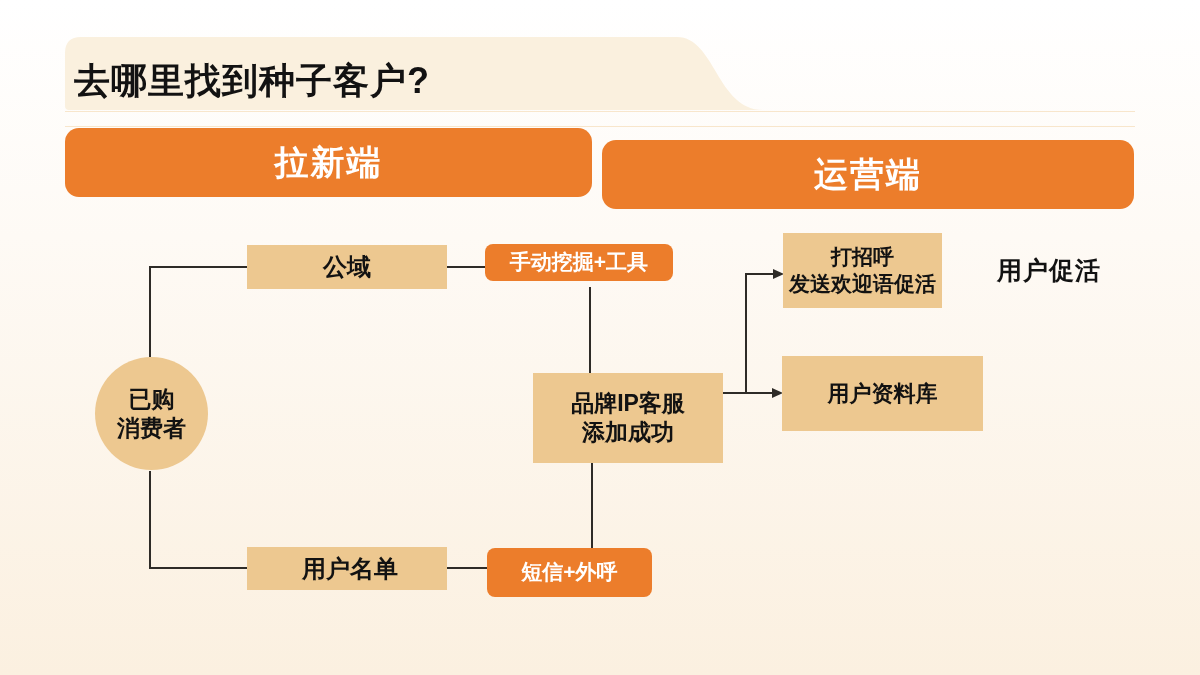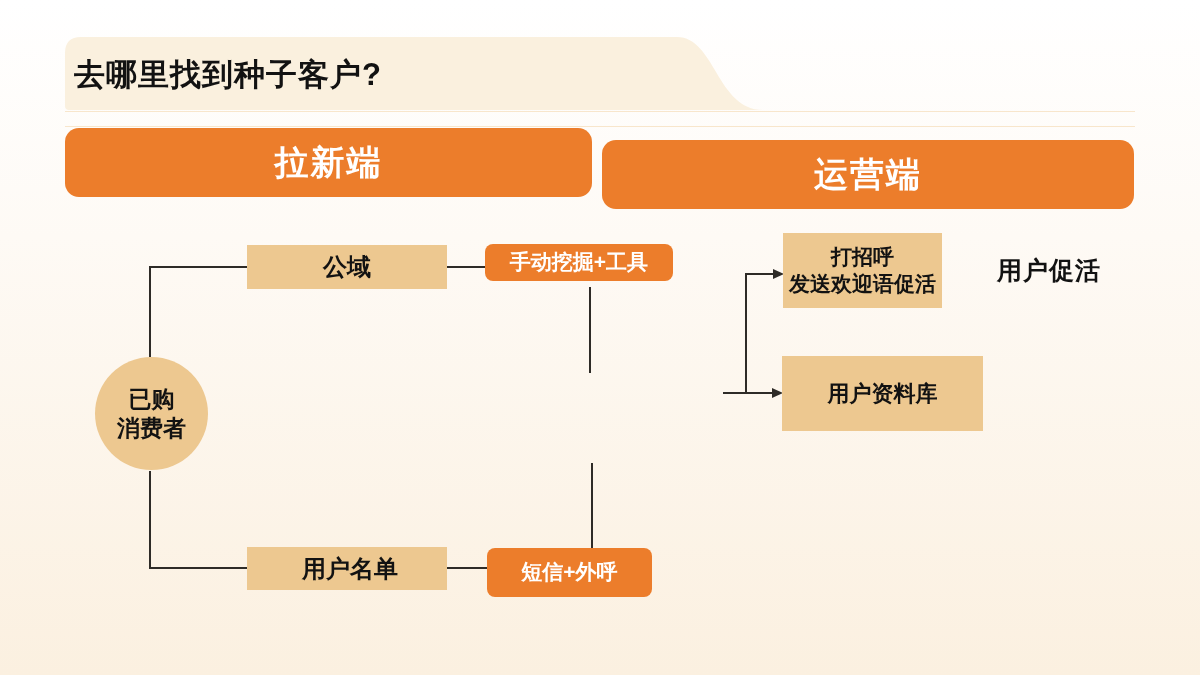--- a/index.html
+++ b/index.html
@@ -19,23 +19,23 @@
   .slide{
     position:relative;
     width:1200px;height:675px;
     background:linear-gradient(180deg,#ffffff 0%,#fefaf5 35%,var(--bg_bottom) 100%);
     overflow:hidden;
   }
   
   .banner{position:absolute;left:65px;top:37px;width:700px;height:73px;}
   .banner svg{position:absolute;left:0;top:0;display:block;}
   .page-title{
-    position:absolute;left:9px;top:1px;height:73px;
+    position:absolute;left:9px;top:8px;height:73px;
     display:flex;align-items:center;
-    font-size:31px;font-weight:700;color:var(--ink);
+    font-size:36px;font-weight:700;color:var(--ink);
     letter-spacing:1px;white-space:nowrap;
   }
   .hairline{
     position:absolute;left:65px;width:1070px;height:1px;
     background:#F2D3A6;opacity:.55;
   }
   .hairline.h1{top:111px;}
   .hairline.h2{top:126px;}
   
   .bar{
@@ -118,20 +118,22 @@
     <g fill="var(--line)" stroke="none">
       <polygon points="772,388 783,393 772,398"></polygon>
       <polygon points="773,269 784,274 773,279"></polygon>
     </g>
   </svg>
 
   <div class="node tan circle">已购
 消费者</div>
   <div class="node tan box-public">公域</div>
   <div class="node pill pill-manual">手动挖掘+工具</div>
+  <div class="node tan box-brand">品牌IP客服
+添加成功</div>
   <div class="node tan box-userlist">用户名单</div>
   <div class="node pill pill-sms">短信+外呼</div>
   <div class="node tan box-greet">打招呼
 发送欢迎语促活</div>
   <div class="node tan box-profile">用户资料库</div>
   <div class="side-label label-promote">用户促活</div>
 
 </div>
 
 </body></html>

